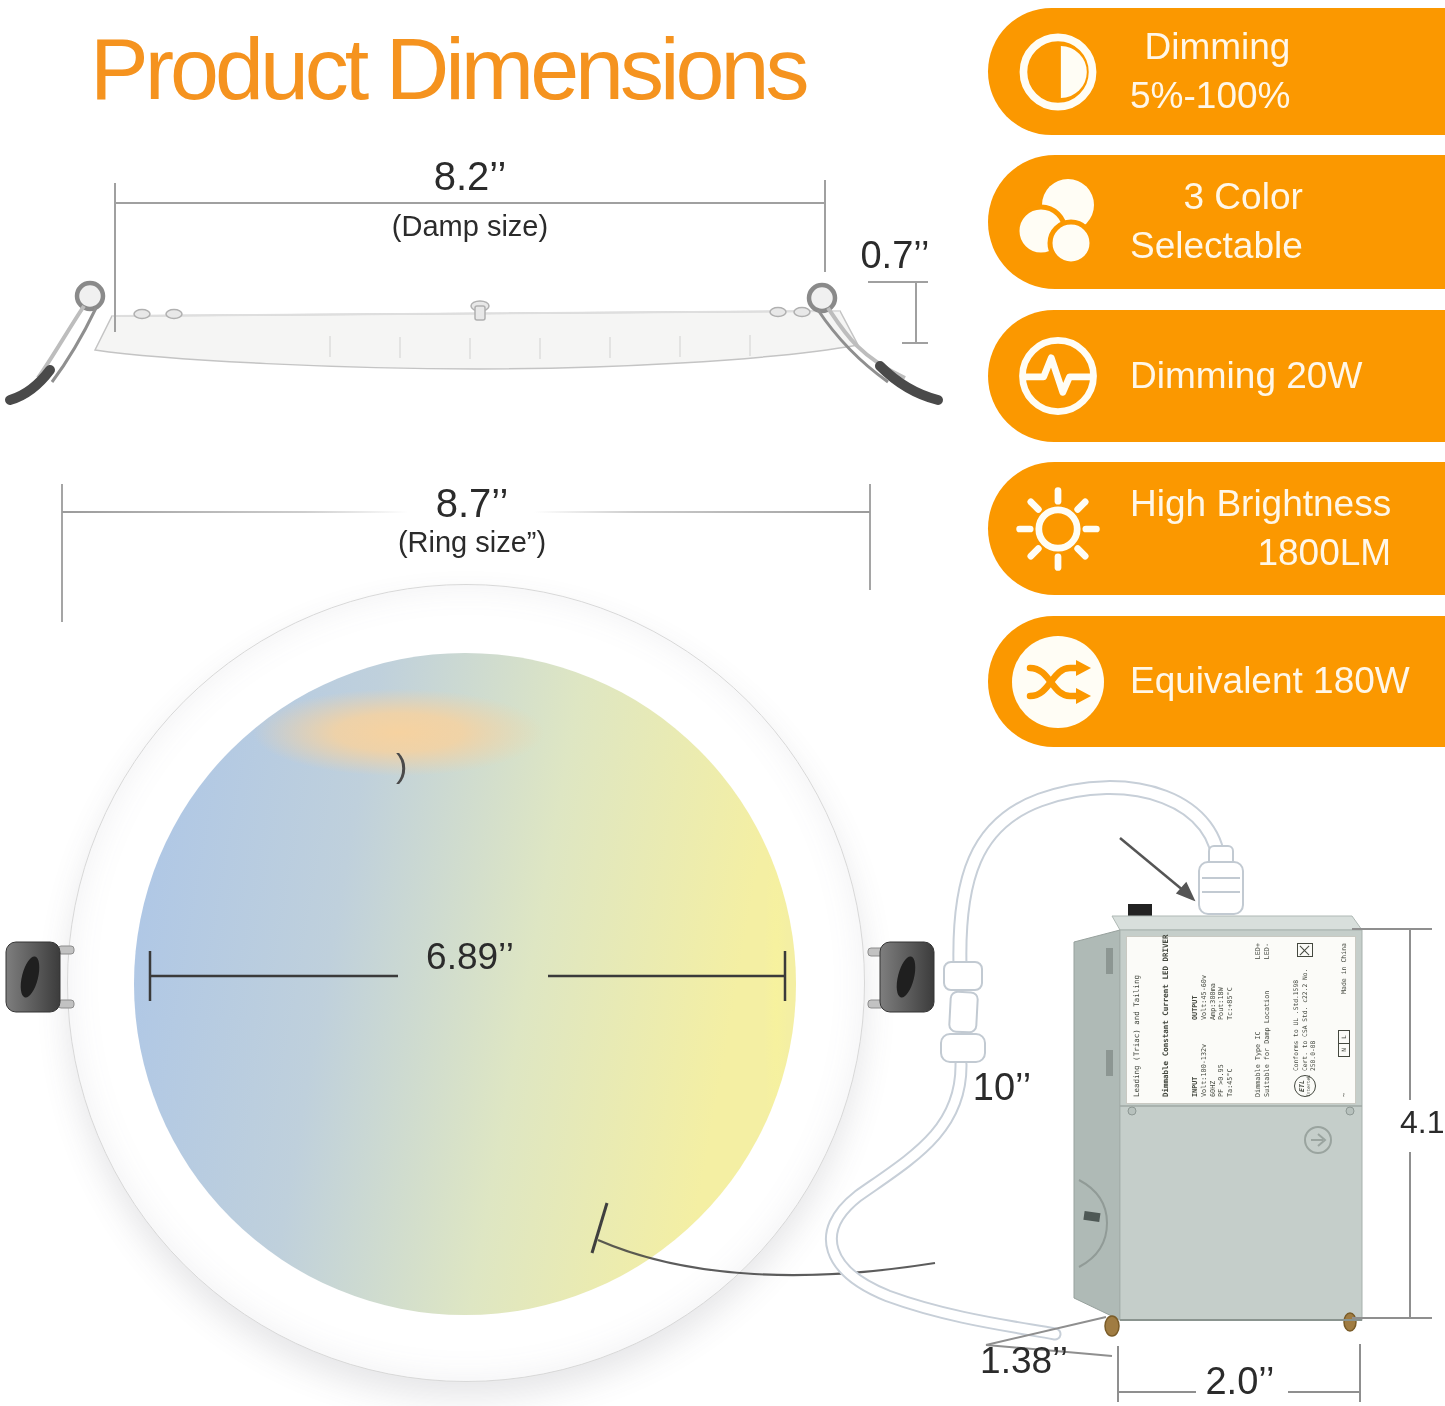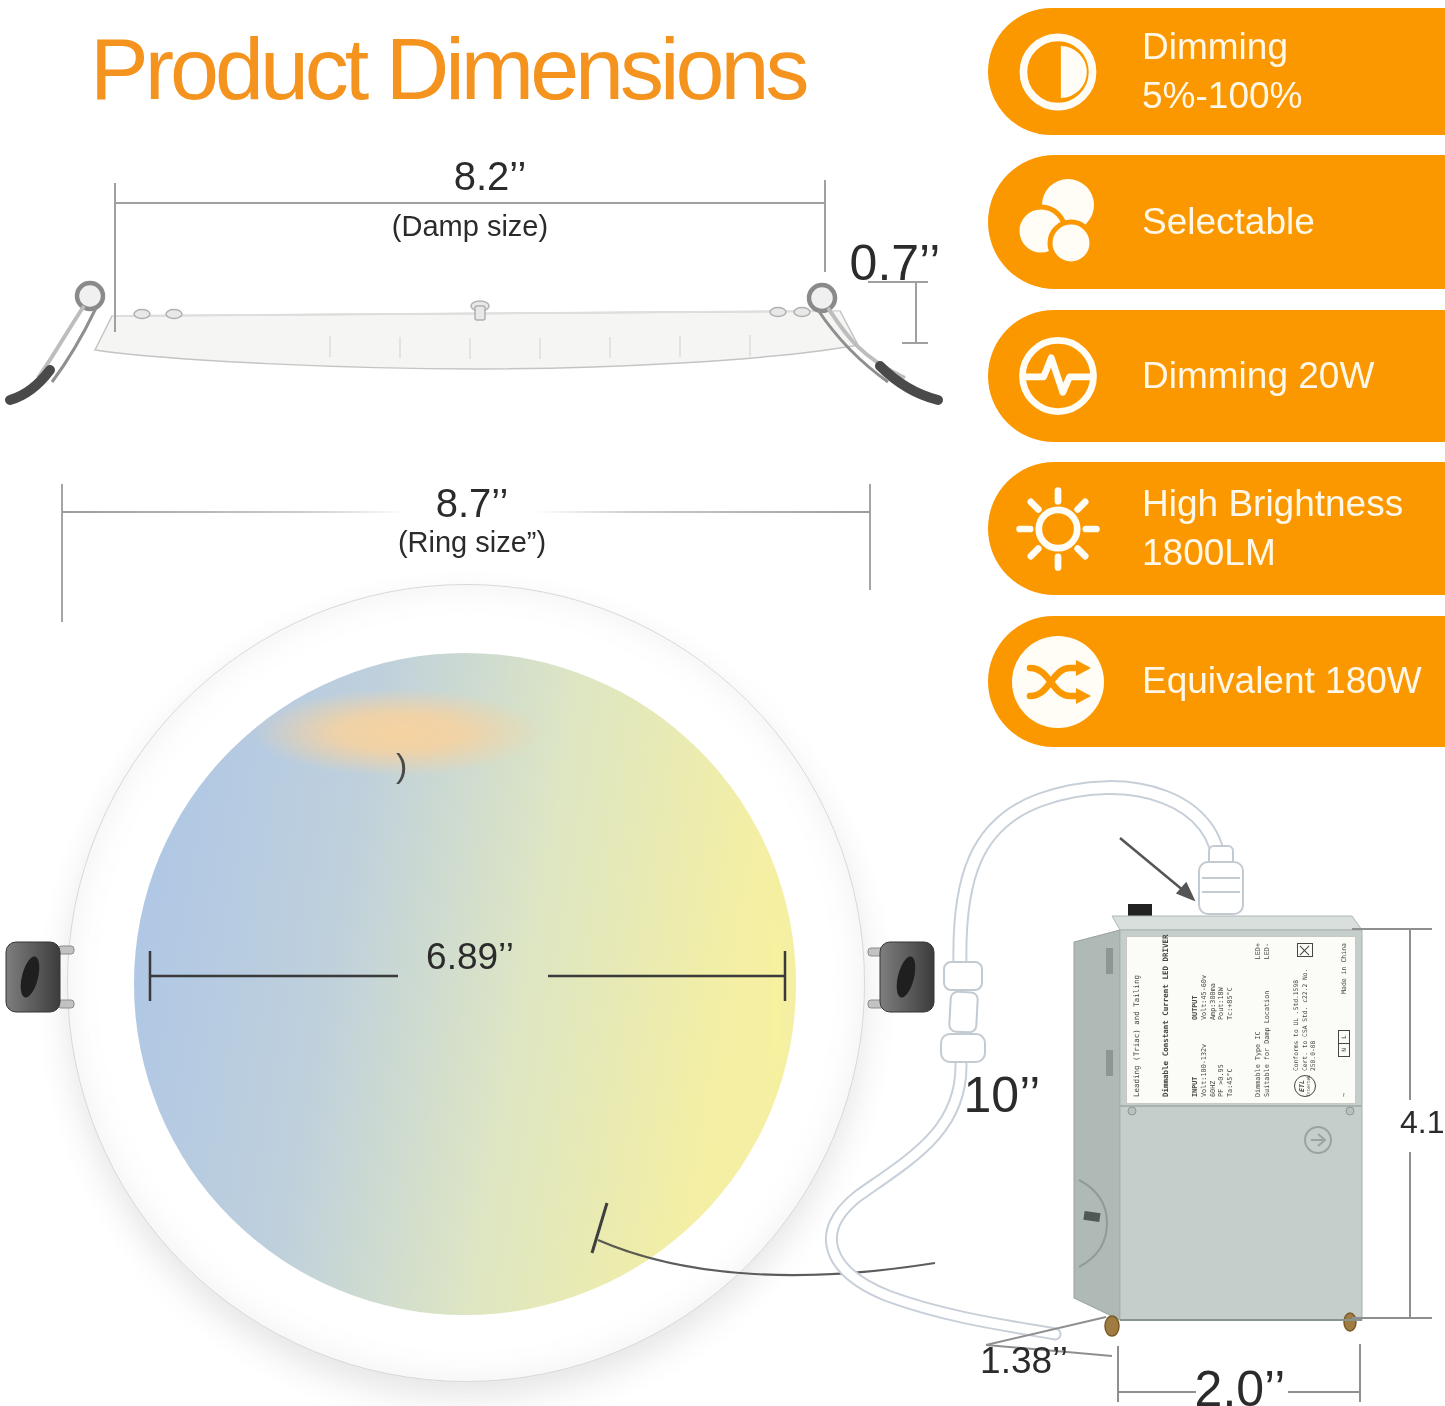--- a/index.html
+++ b/index.html
@@ -18,39 +18,39 @@
              background:
                radial-gradient(closest-side at 40% 12%, rgba(246,210,160,1) 0%, rgba(246,210,160,0.85) 24%, rgba(246,210,160,0) 55%),
                radial-gradient(closest-side at 97% 52%, rgba(247,242,157,0.95) 0%, rgba(247,242,157,0) 60%),
                radial-gradient(closest-side at 45% 103%, rgba(238,246,243,0.95) 0%, rgba(238,246,243,0) 40%),
                linear-gradient(100deg, #ADC6E7 2%, #BFD0DC 32%, #DEE6C3 58%, #F4EFA3 85%);}
 
   
   #overlay{position:absolute;left:0;top:0;z-index:3;}
 
   
-  .dim-label{position:absolute;z-index:4;transform:translateX(-50%);font-size:50px;
+  .dim-label{position:absolute;z-index:4;transform:translateX(-50%);font-size:38px;
              color:#2B2B2B;white-space:nowrap;}
-  #lbl-82{left:470px;top:154px;font-size:40px;margin-left:20px;}
+  #lbl-82{left:470px;top:154px;font-size:40px;}
   #lbl-hole{left:470px;top:210px;font-size:29px;}
   #lbl-07{left:895px;top:234px;}
   #lbl-87{left:472px;top:481px;font-size:40px;}
   #lbl-ringsize{left:472px;top:526px;font-size:29px;}
   #lbl-689{left:470px;top:936px;font-size:37px;}
   #lbl-10{left:1002px;top:1046px;margin-top:20px;}
   #lbl-41{left:1372px;top:1104px;font-size:32px;transform:none;margin-left:28px;}
   #lbl-138{left:1024px;top:1340px;font-size:37px;}
   #lbl-27{left:1240px;top:1360px;}
   #stray-mark{left:396px;top:746px;font-size:34px;color:#4A4A4A;transform:none;}
 
   
   .badge{position:absolute;left:988px;width:460px;background:#FB9800;z-index:5;
          border-radius:68px 0 0 68px;color:#FFF7E8;display:flex;align-items:center;}
   .badge-icon{flex:0 0 auto;width:112px;margin-left:14px;display:flex;justify-content:center;align-items:center;}
-  .badge-text{font-size:37px;line-height:1.32;margin-left:28px;}
+  .badge-text{font-size:37px;line-height:1.32;margin-left:16px;text-align:right;}
   #badge-0{top:8px;height:127px;}
   #badge-1{top:155px;height:134px;}
   #badge-2{top:310px;height:132px;}
   #badge-3{top:462px;height:133px;}
   #badge-4{top:616px;height:131px;}
 
   
   #driver-label{position:absolute;left:1126px;top:936px;width:168px;height:230px;
                 transform:rotate(-90deg) translateX(-168px);transform-origin:top left;
                 z-index:4;background:#FBFBF8;border:1px solid #C9C9C2;box-sizing:border-box;
@@ -276,20 +276,21 @@
 
   <div id="badge-1" class="badge">
     <span class="badge-icon">
       <svg width="100" height="100" viewBox="-50 -50 100 100">
         <circle cx="10" cy="-17" r="26" fill="#FFFDF5"></circle>
         <circle cx="-17" cy="9" r="24" fill="#FFFDF5" stroke="#FB9800" stroke-width="5"></circle>
         <circle cx="13" cy="21" r="21" fill="#FFFDF5" stroke="#FB9800" stroke-width="5"></circle>
       </svg>
     </span>
     <span class="badge-text">
+      <div>3 Color</div>
         <div>Selectable</div>
     </span>
   </div>
 
   <div id="badge-2" class="badge">
     <span class="badge-icon">
       <svg width="96" height="96" viewBox="-50 -50 100 100">
         <circle r="37" fill="none" stroke="#FFFDF5" stroke-width="7"></circle>
         <path d="M-33,1 H-15 L-7,-19 L5,17 L12,1 H33" fill="none" stroke="#FFFDF5" stroke-width="7" stroke-linejoin="round" stroke-linecap="round"></path>
       </svg>

